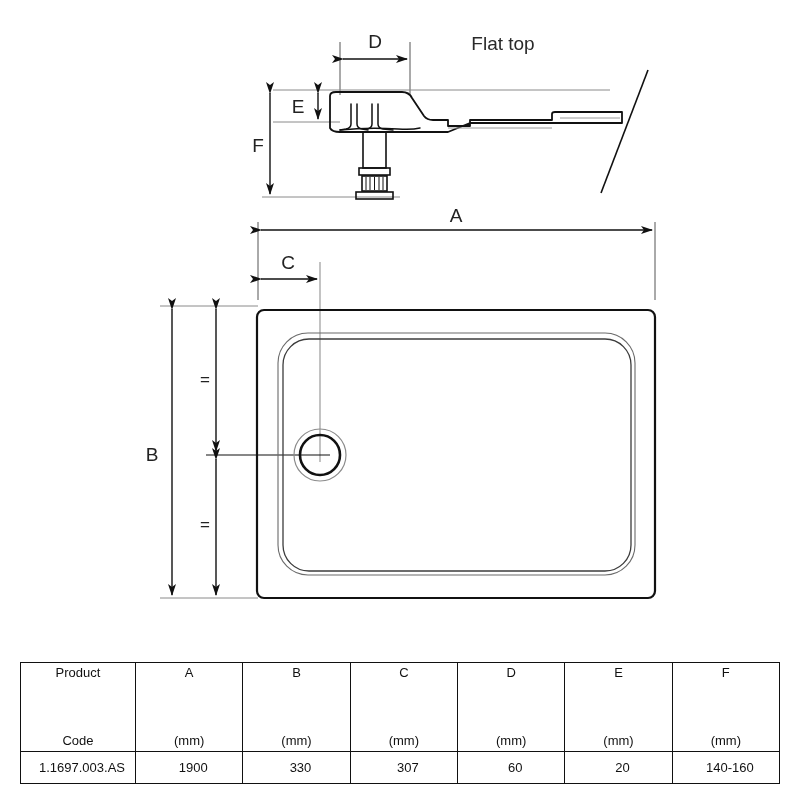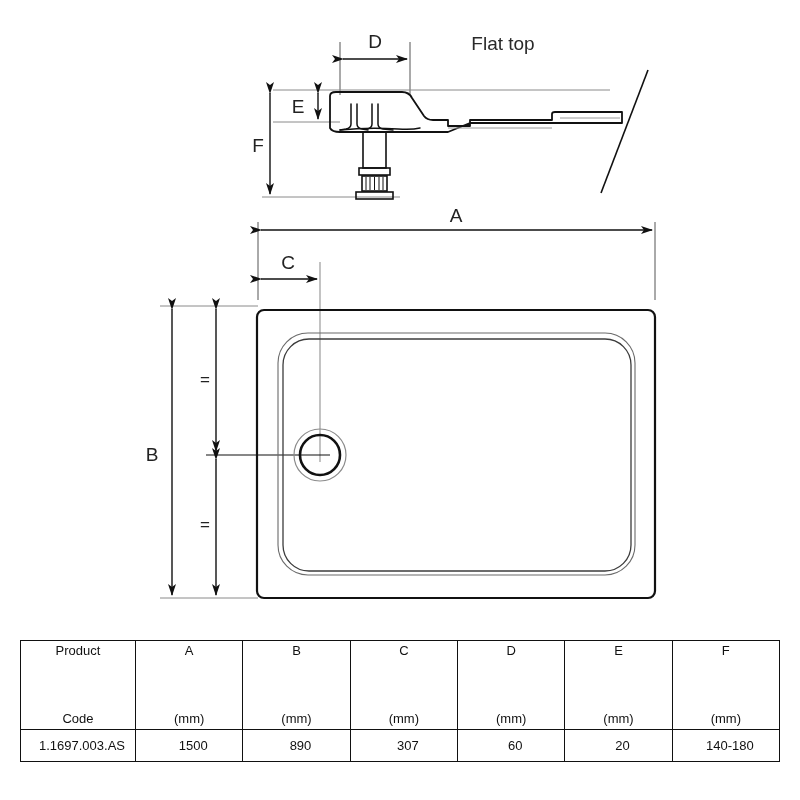--- a/index.html
+++ b/index.html
@@ -39,21 +39,21 @@
   }
   .eq-text {
     font-family: "Liberation Sans", sans-serif;
     font-size: 17px;
     fill: #222222;
   }
   
   #spec-table-wrap {
     position: absolute;
     left: 20px;
-    top: 640px;
+    top: 662px;
     width: 739px;
   }
   table.spec {
     border-collapse: collapse;
     width: 760px;
     table-layout: fixed;
     background: #ffffff;
   }
   table.spec td, table.spec th {
     border: 1px solid #111111;
@@ -251,24 +251,24 @@
           </td>
           <td>
             <span class="hdr-line1">F</span>
             <span class="hdr-line2">(mm)</span>
           </td>
         </tr>
       </thead>
       <tbody>
         <tr>
           <td class="col-code">1.1697.003.AS</td>
-          <td>1500</td>
-          <td>890</td>
+          <td>1900</td>
+          <td>330</td>
           <td>307</td>
           <td>60</td>
           <td>20</td>
-          <td>140-180</td>
+          <td>140-160</td>
         </tr>
       </tbody>
     </table>
   </div>
 
 </div>
 
 </body></html>

